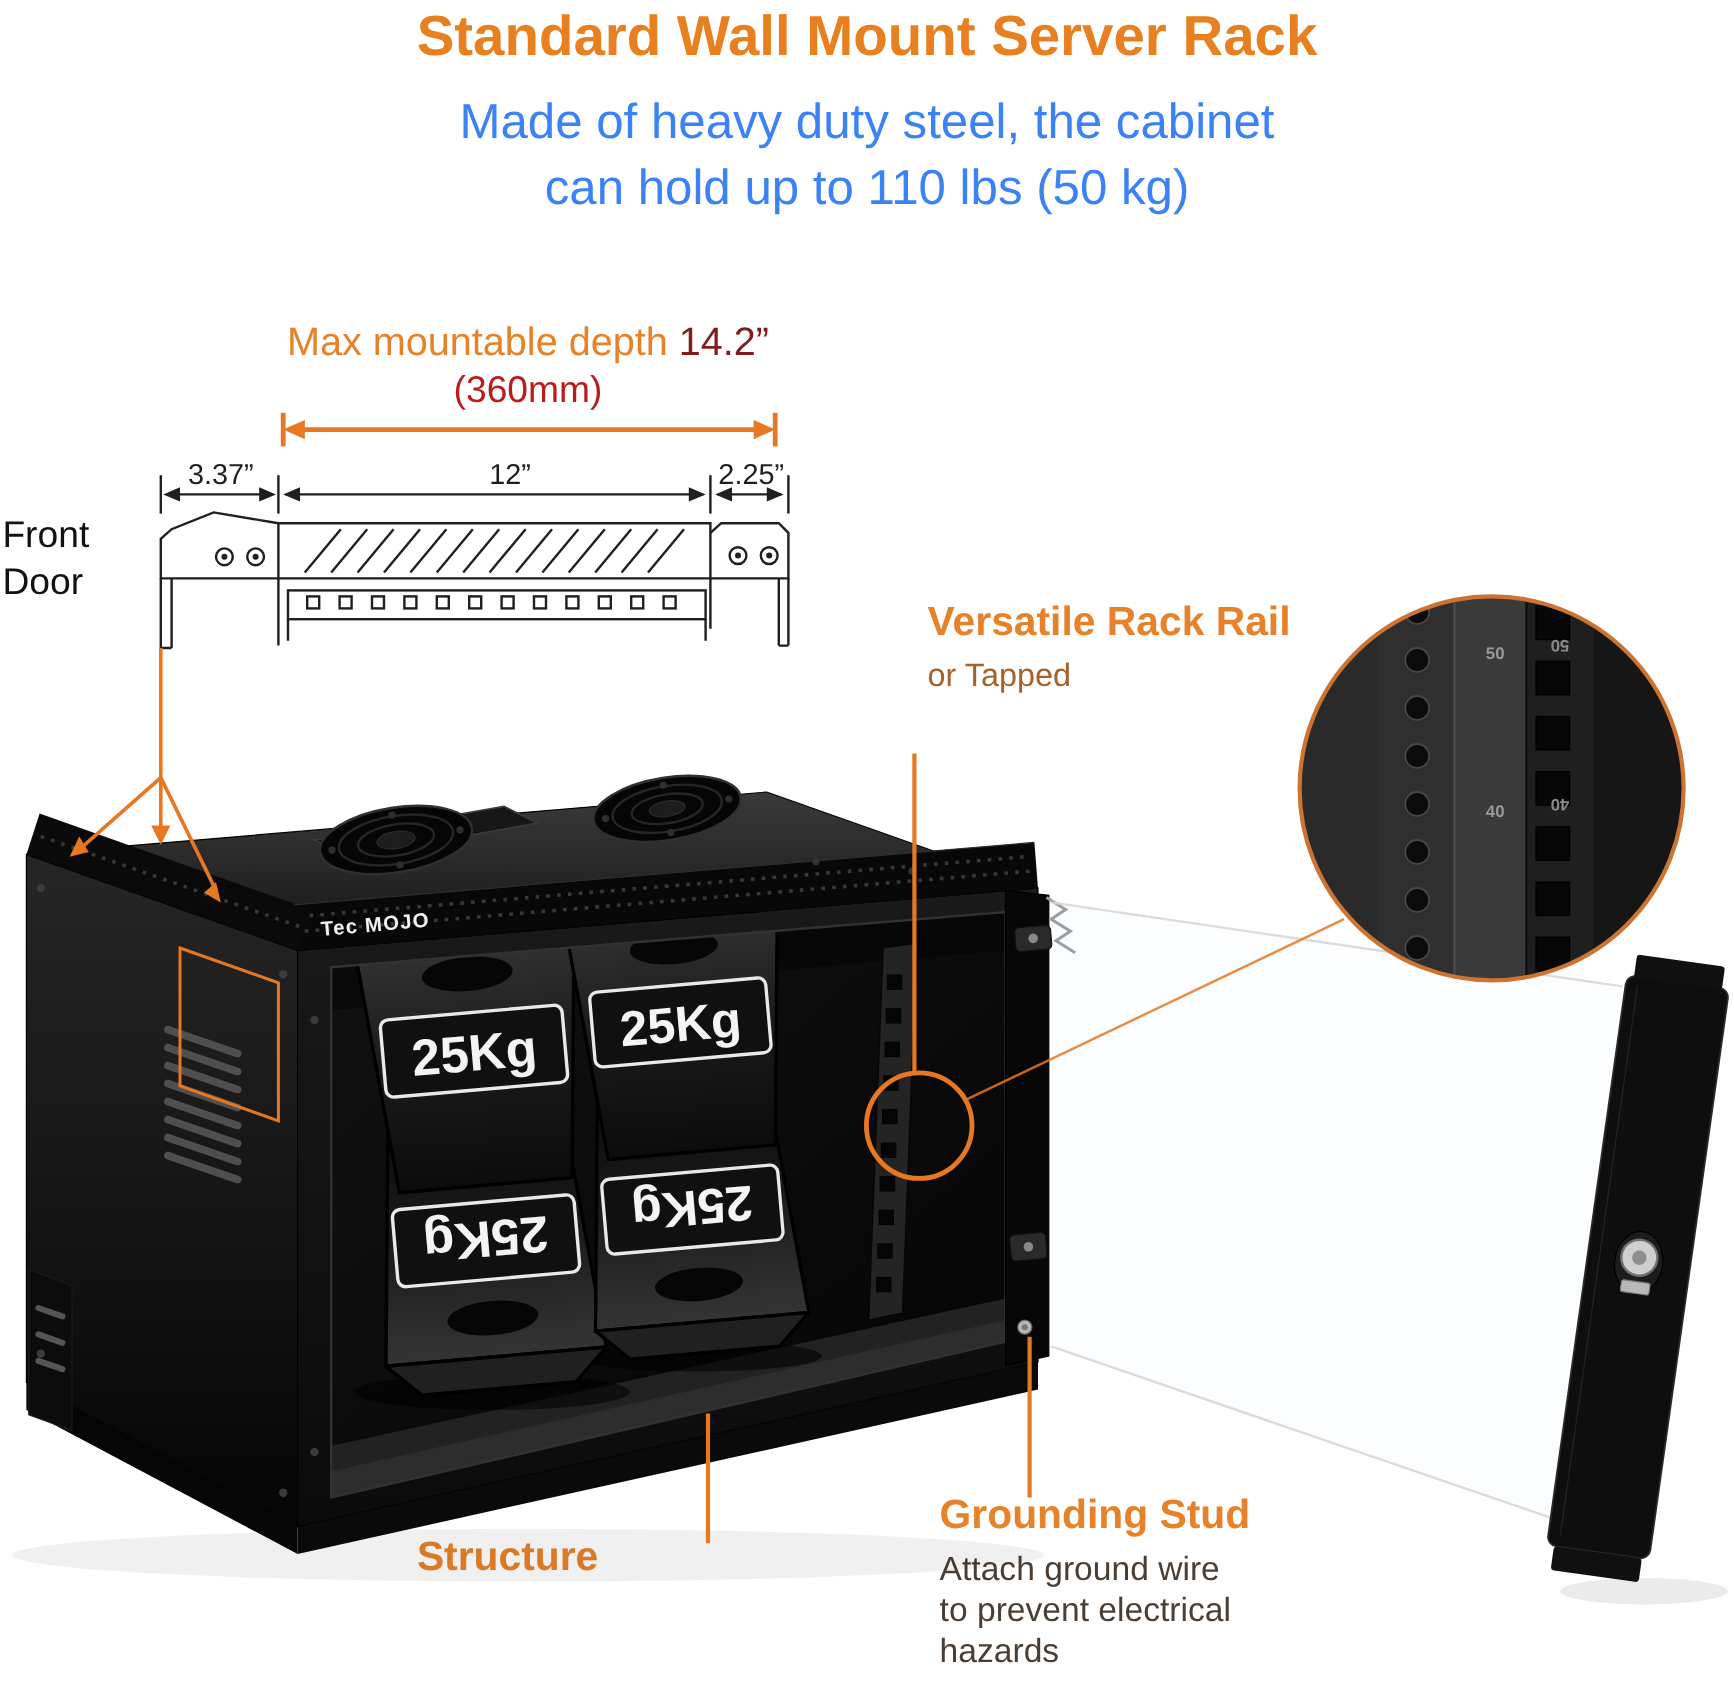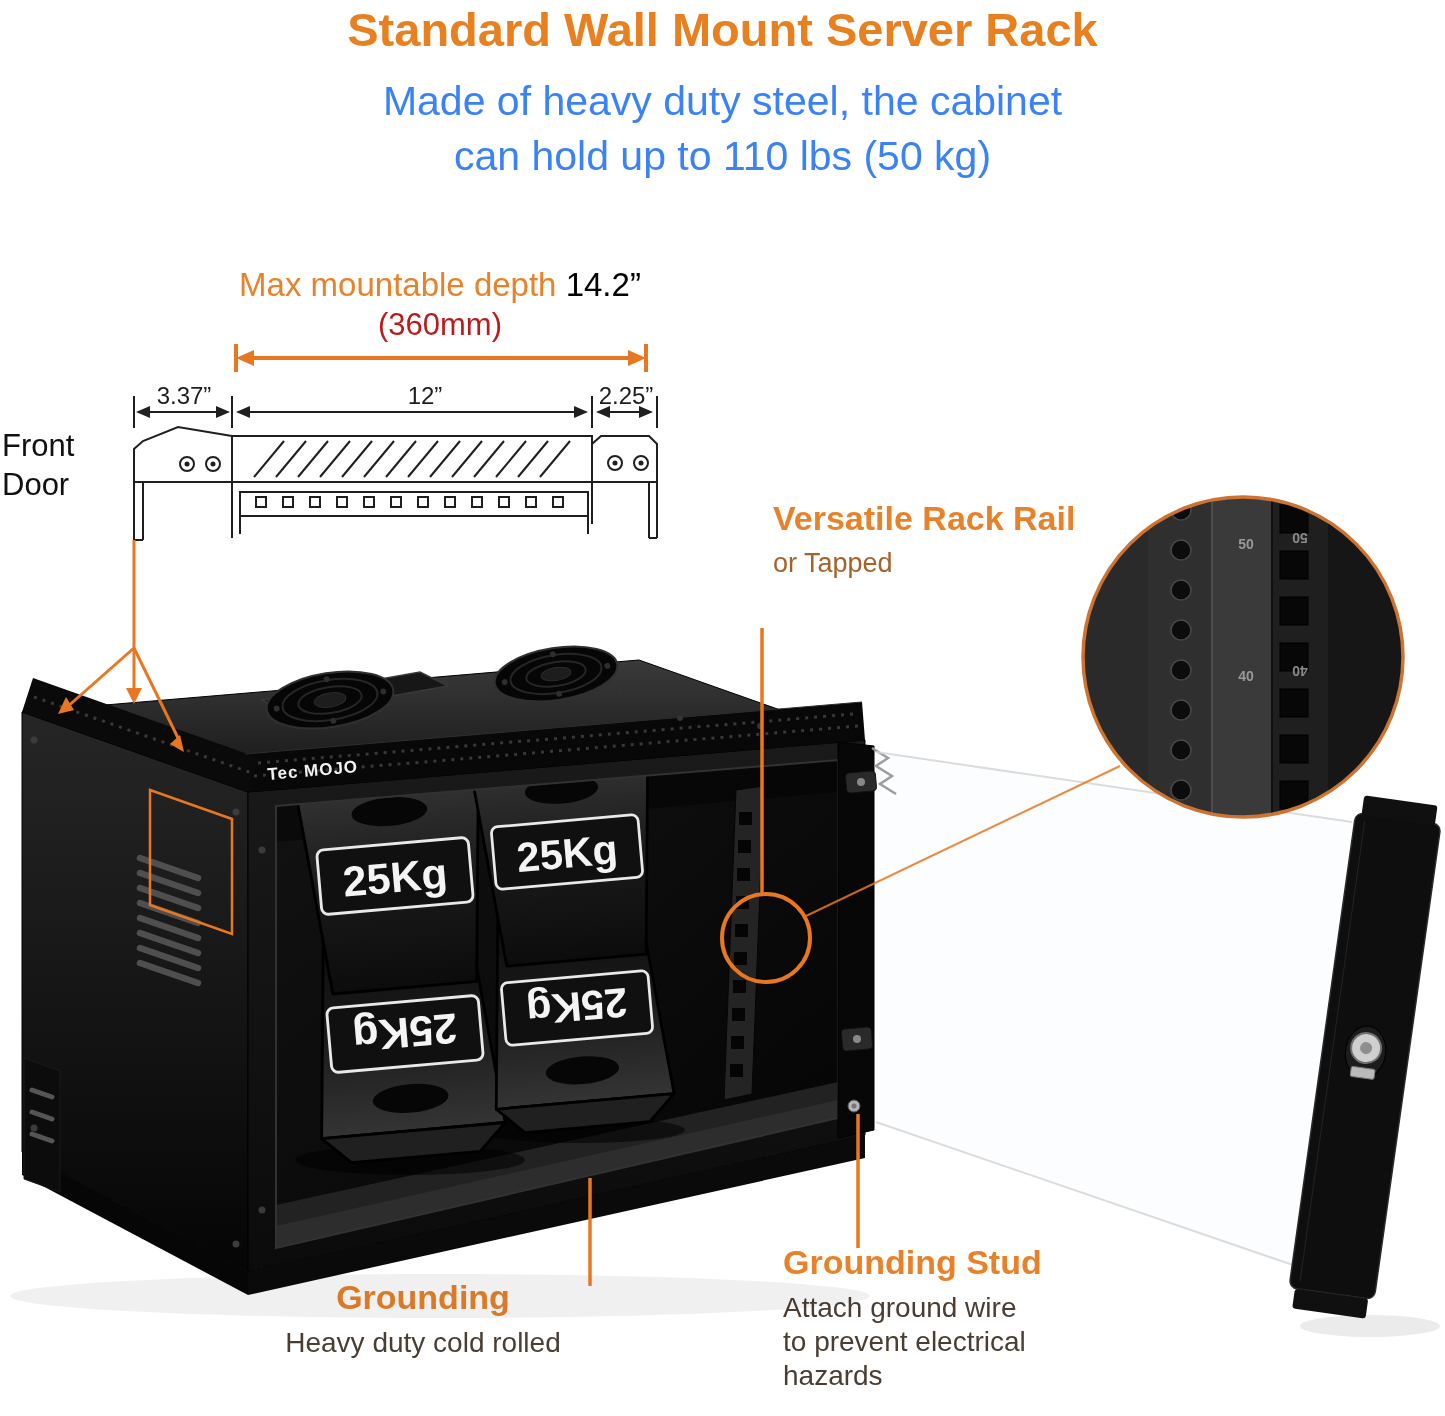--- a/index.html
+++ b/index.html
@@ -3,21 +3,21 @@
 <meta charset="utf-8">
 <style>
   html,body{margin:0;padding:0;}
   body{width:1445px;height:1416px;position:relative;background:#ffffff;
        font-family:"Liberation Sans",sans-serif;overflow:hidden;}
   .abs{position:absolute;}
   .ctr{left:0;right:0;text-align:center;}
   .title{top:2px;font-size:47px;font-weight:800;color:#E8801F;letter-spacing:0px;}
   .sub{font-size:41px;color:#3b82f6;font-weight:400;}
   .depth-line1{font-size:33px;color:#E8822A;}
-  .depth-val{color:#000000;}
+  .depth-val{color:#7f1d1d;}
   .depth-line2{font-size:31px;color:#b91c1c;margin-top:3px;}
   .dim{font-size:24px;color:#1d1d1d;width:100px;text-align:center;}
   .frontdoor{font-size:31px;line-height:39px;color:#111;}
   .co-title{font-size:34px;color:#E8822A;font-weight:600;margin-bottom:9px;}
   .co-desc{font-size:28px;line-height:34px;color:#4A3E33;}
   .co-desc.brown{font-size:27px;color:#A5622A;line-height:33px;}
   svg text{user-select:none;}
 </style>
 </head>
 <body>
@@ -39,22 +39,21 @@
   <div>Front</div>
   <div>Door</div>
 </div>
 
 <div class="abs" style="left:773px;top:499px;width:310px">
   <div class="co-title">Versatile Rack Rail</div>
   <div class="co-desc brown">or Tapped</div>
 </div>
 
 <div class="abs" style="left:278px;top:1278px;width:290px;text-align:center">
-  <div class="co-title">Grounding</div>
-  <div class="co-desc">Heavy duty cold rolled</div>
+  <div class="co-title">Structure</div>
 </div>
 
 <div class="abs" style="left:783px;top:1243px;width:320px">
   <div class="co-title">Grounding Stud</div>
   <div class="co-desc">Attach ground wire</div>
   <div class="co-desc">to prevent electrical</div>
   <div class="co-desc">hazards</div>
 </div>
 
 <svg class="abs" style="left:0;top:0" width="1445" height="1416" viewBox="0 0 1445 1416" font-family="Liberation Sans, sans-serif">

